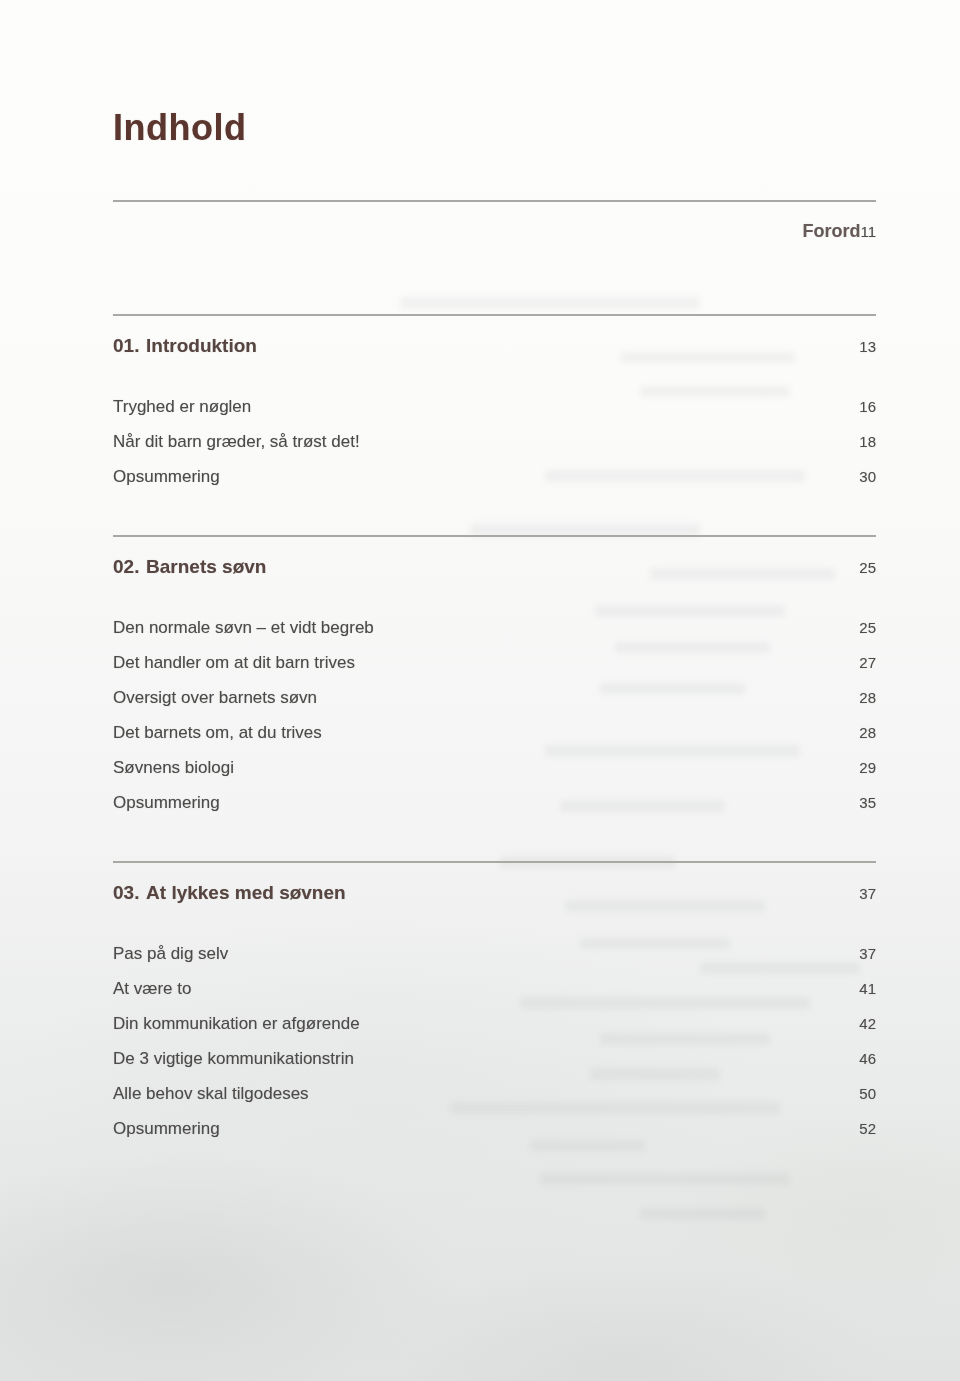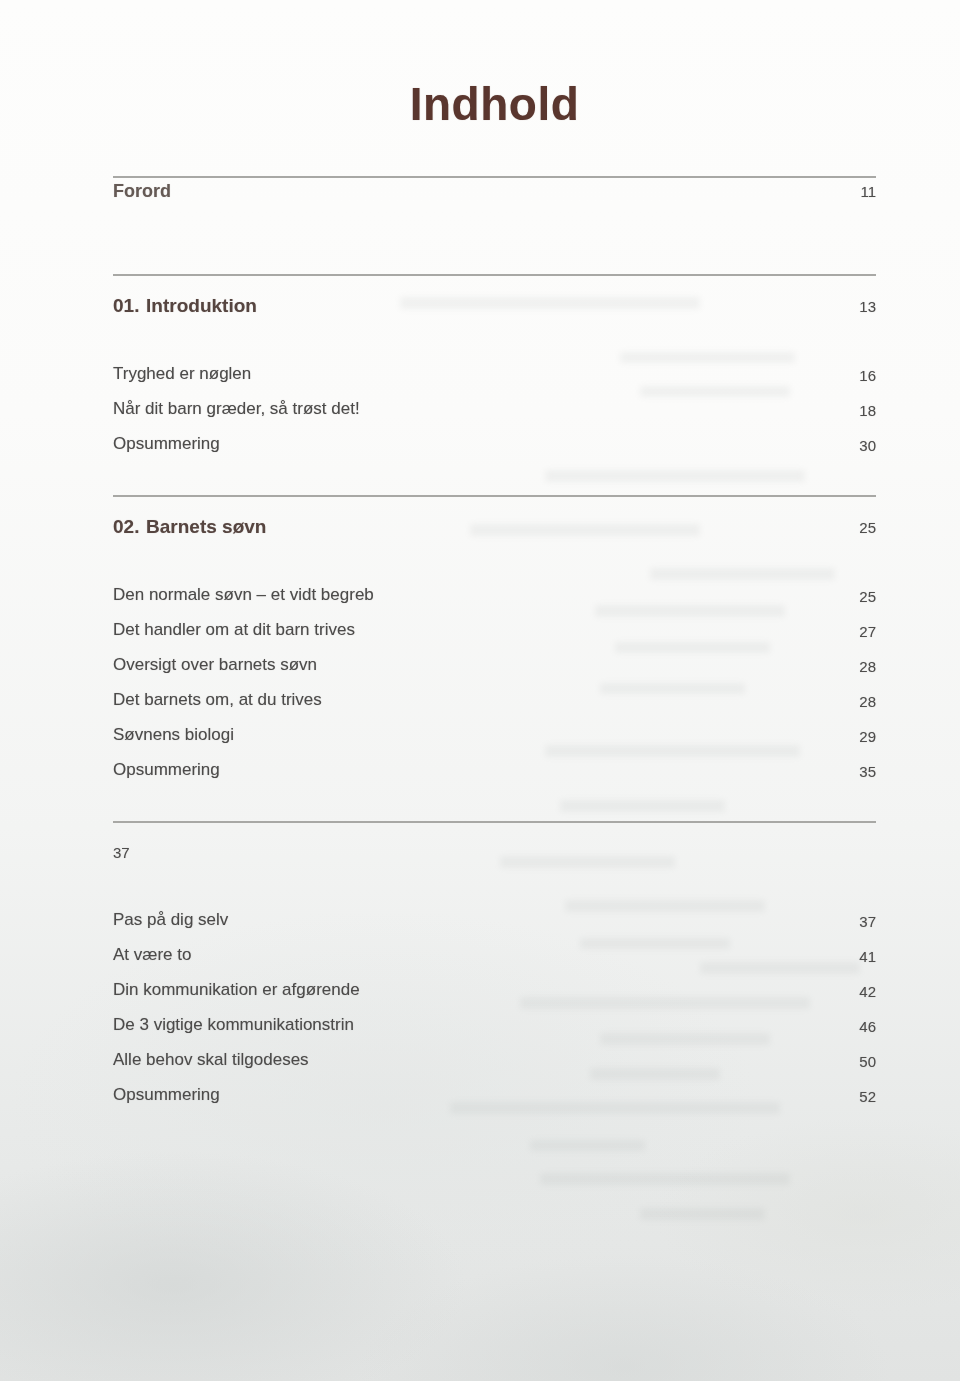--- a/index.html
+++ b/index.html
@@ -25,71 +25,71 @@
     position: relative;
     z-index: 2;
     padding: 0 84px 0 113px;
     box-sizing: border-box;
     width: 100%;
     height: 100%;
   }
 
   .toc-title {
     margin: 0;
-    padding-top: 76px;
-    font-size: 46px;
+    padding-top: 100px;
+    font-size: 36px;
     line-height: 56px;
     font-weight: 700;
     letter-spacing: 0.5px;
     color: #5a362e;
     text-shadow: 0 0 1px rgba(90, 54, 46, 0.35);
-    text-align: center;
   }
 
   hr.divider {
     border: none;
     border-top: 2px solid #a8a8a5;
     margin: 0;
     height: 0;
   }
   hr.divider-title { margin-top: 44px; }
   hr.divider-forord { margin-top: 70px; }
   hr.divider-section { margin-top: 41px; }
 
   .row {
     display: flex;
     justify-content: space-between;
     align-items: baseline;
   }
 
   .forord-row {
-    margin-top: 1px;
+    margin-top: 17px;
     font-size: 18px;
     line-height: 24px;
     font-weight: 600;
     color: #655a55;
     text-shadow: 0 0 1px rgba(101, 90, 85, 0.3);
+    justify-content: flex-end;
   }
 
   .heading-row {
     margin-top: 17px;
     font-size: 19px;
     line-height: 26px;
     font-weight: 700;
     color: #564540;
     text-shadow: 0 0 1px rgba(86, 69, 64, 0.3);
   }
   .sec-num { margin-right: 0.35em; }
 
   .items {
     margin-top: 29px;
   }
   .item-row {
     height: 35px;
-    align-items: flex-end;
+    align-items: center;
     font-size: 17px;
     font-weight: 500;
     color: #4c4b4a;
     text-shadow: 0 0 1px rgba(76, 75, 74, 0.35);
     gap: 6px;
   }
 
   .pagenum {
     font-size: 15px;
     font-weight: 400;
@@ -200,20 +200,21 @@
         <span>Opsummering</span>
         <span class="pagenum">35</span>
       </div>
     </div>
   </div>
 
   <hr class="divider divider-section">
 
   <div class="section">
     <div class="row heading-row">
+      <span><span class="sec-num">03.</span><span>At lykkes med søvnen</span></span>
       <span class="pagenum">37</span>
     </div>
     <div class="items">
       <div class="row item-row">
         <span>Pas på dig selv</span>
         <span class="pagenum">37</span>
       </div>
       <div class="row item-row">
         <span>At være to</span>
         <span class="pagenum">41</span>

